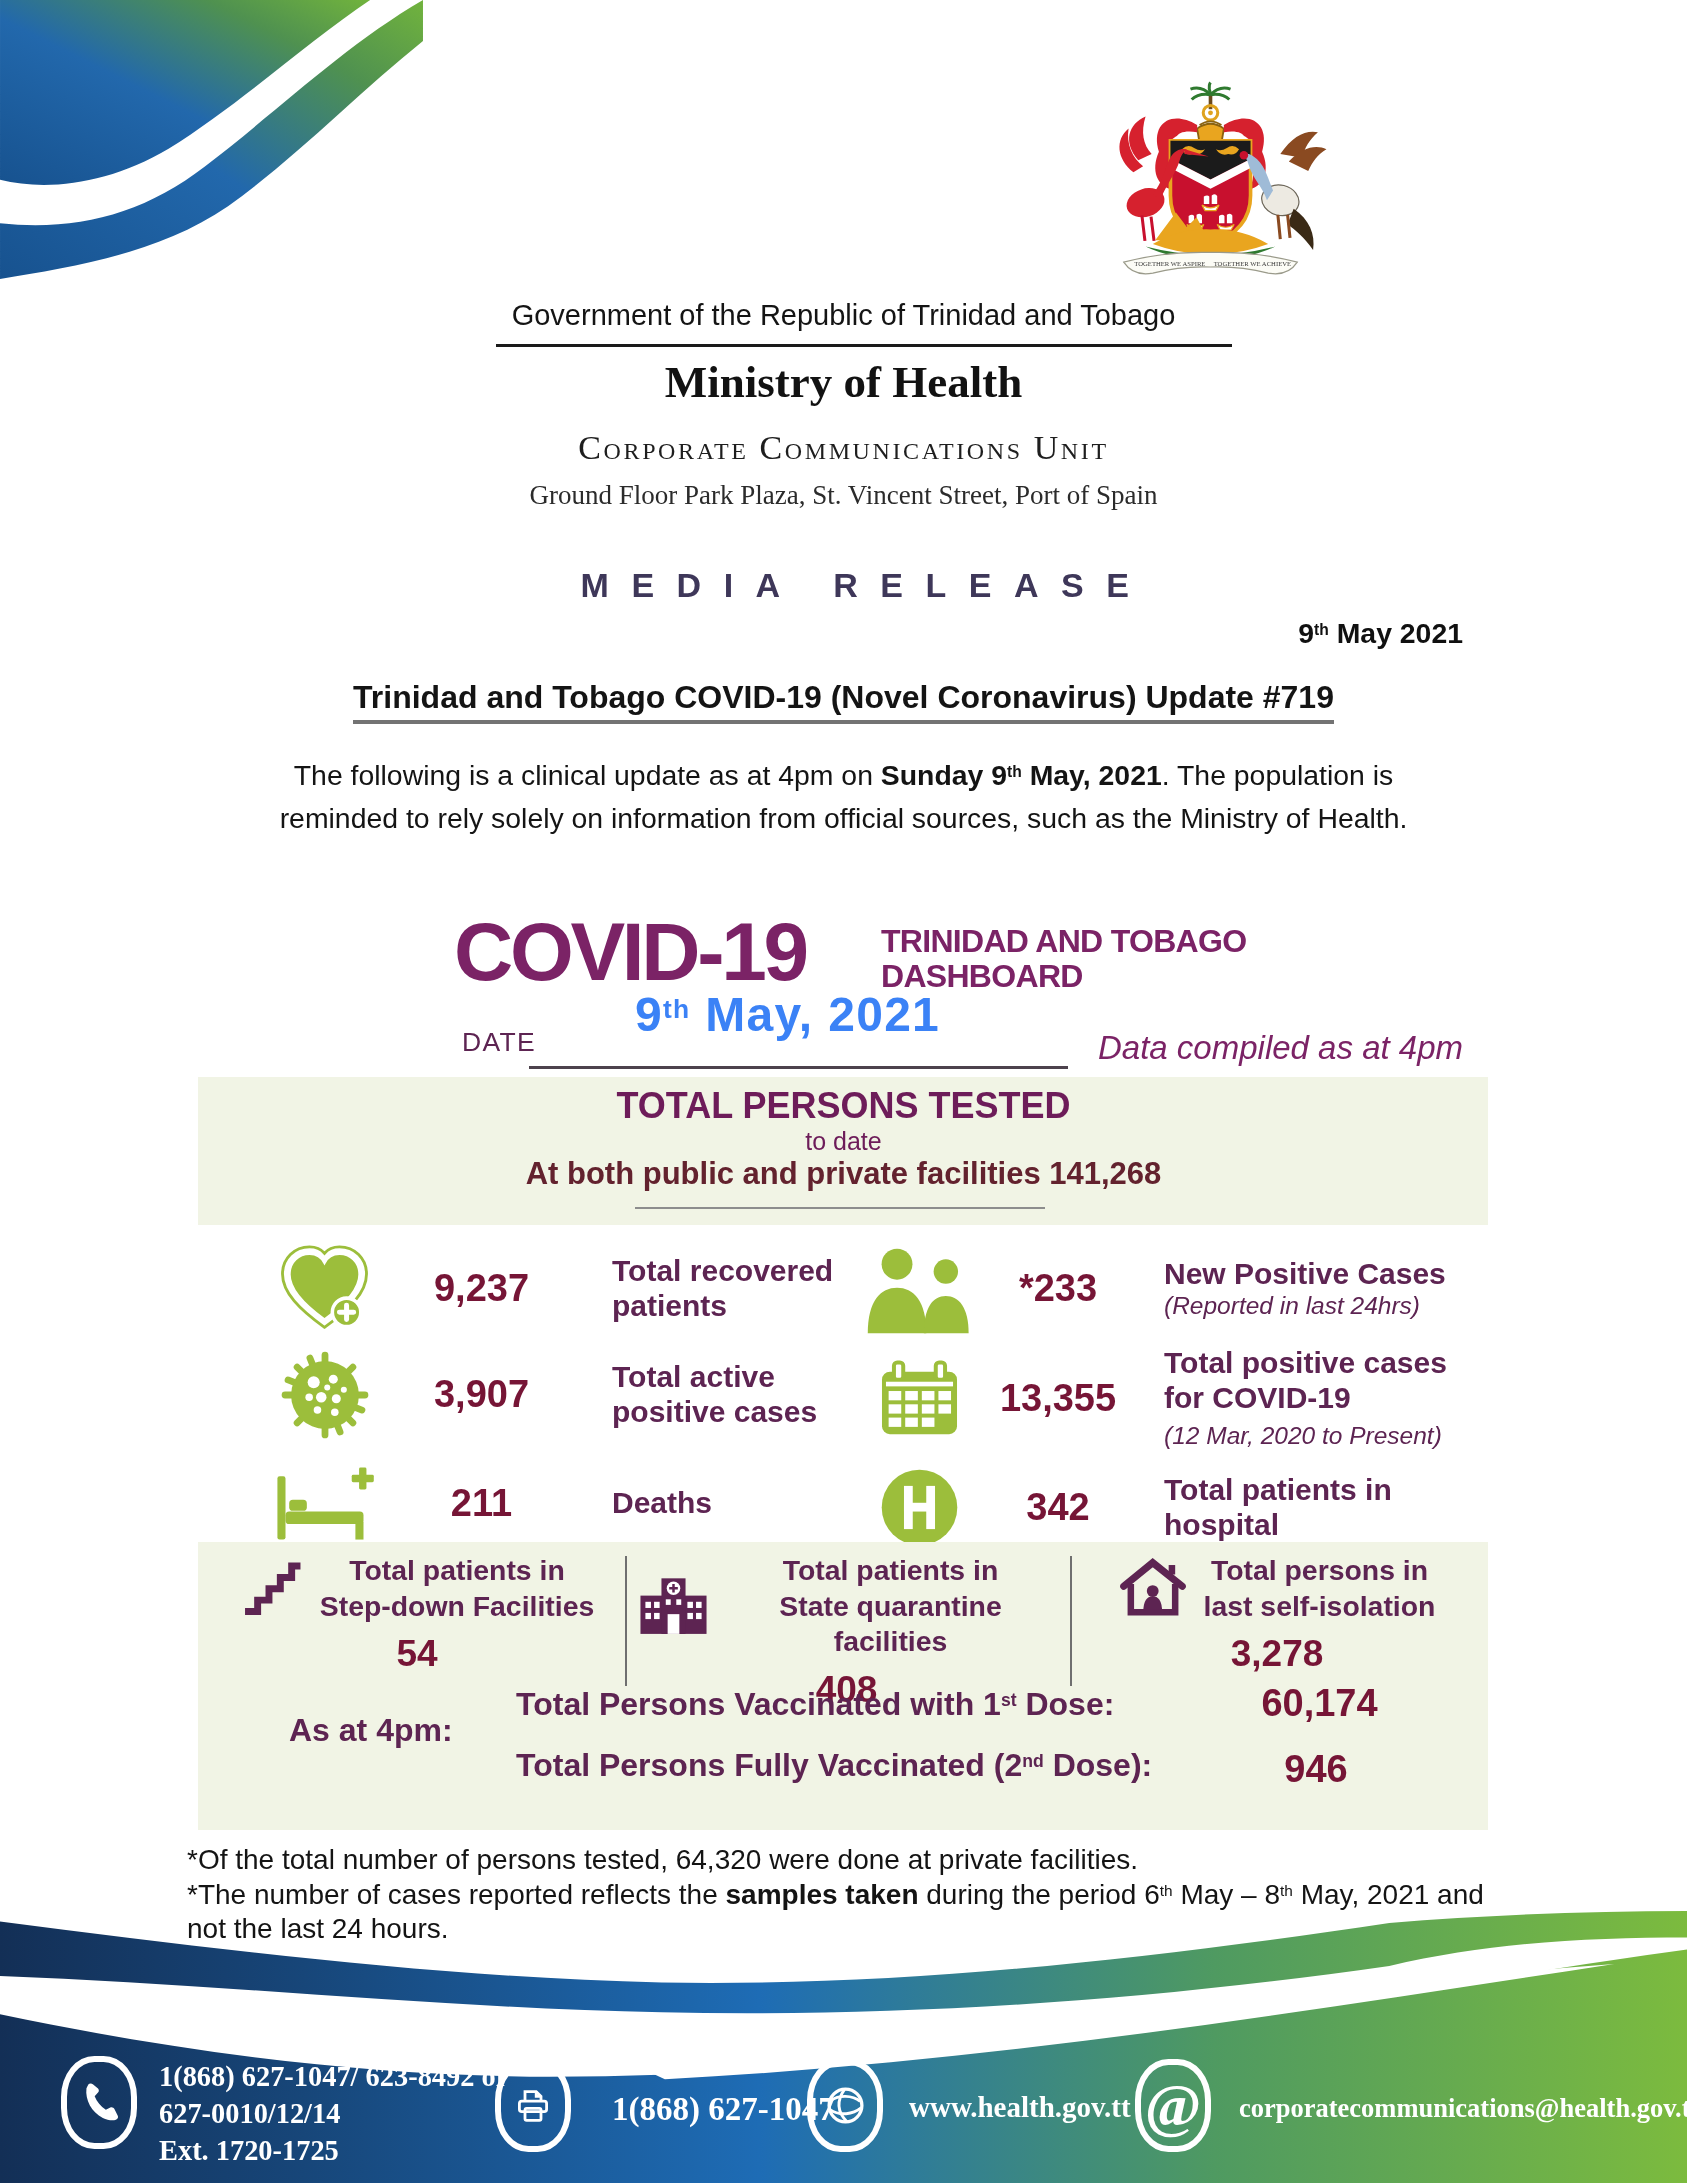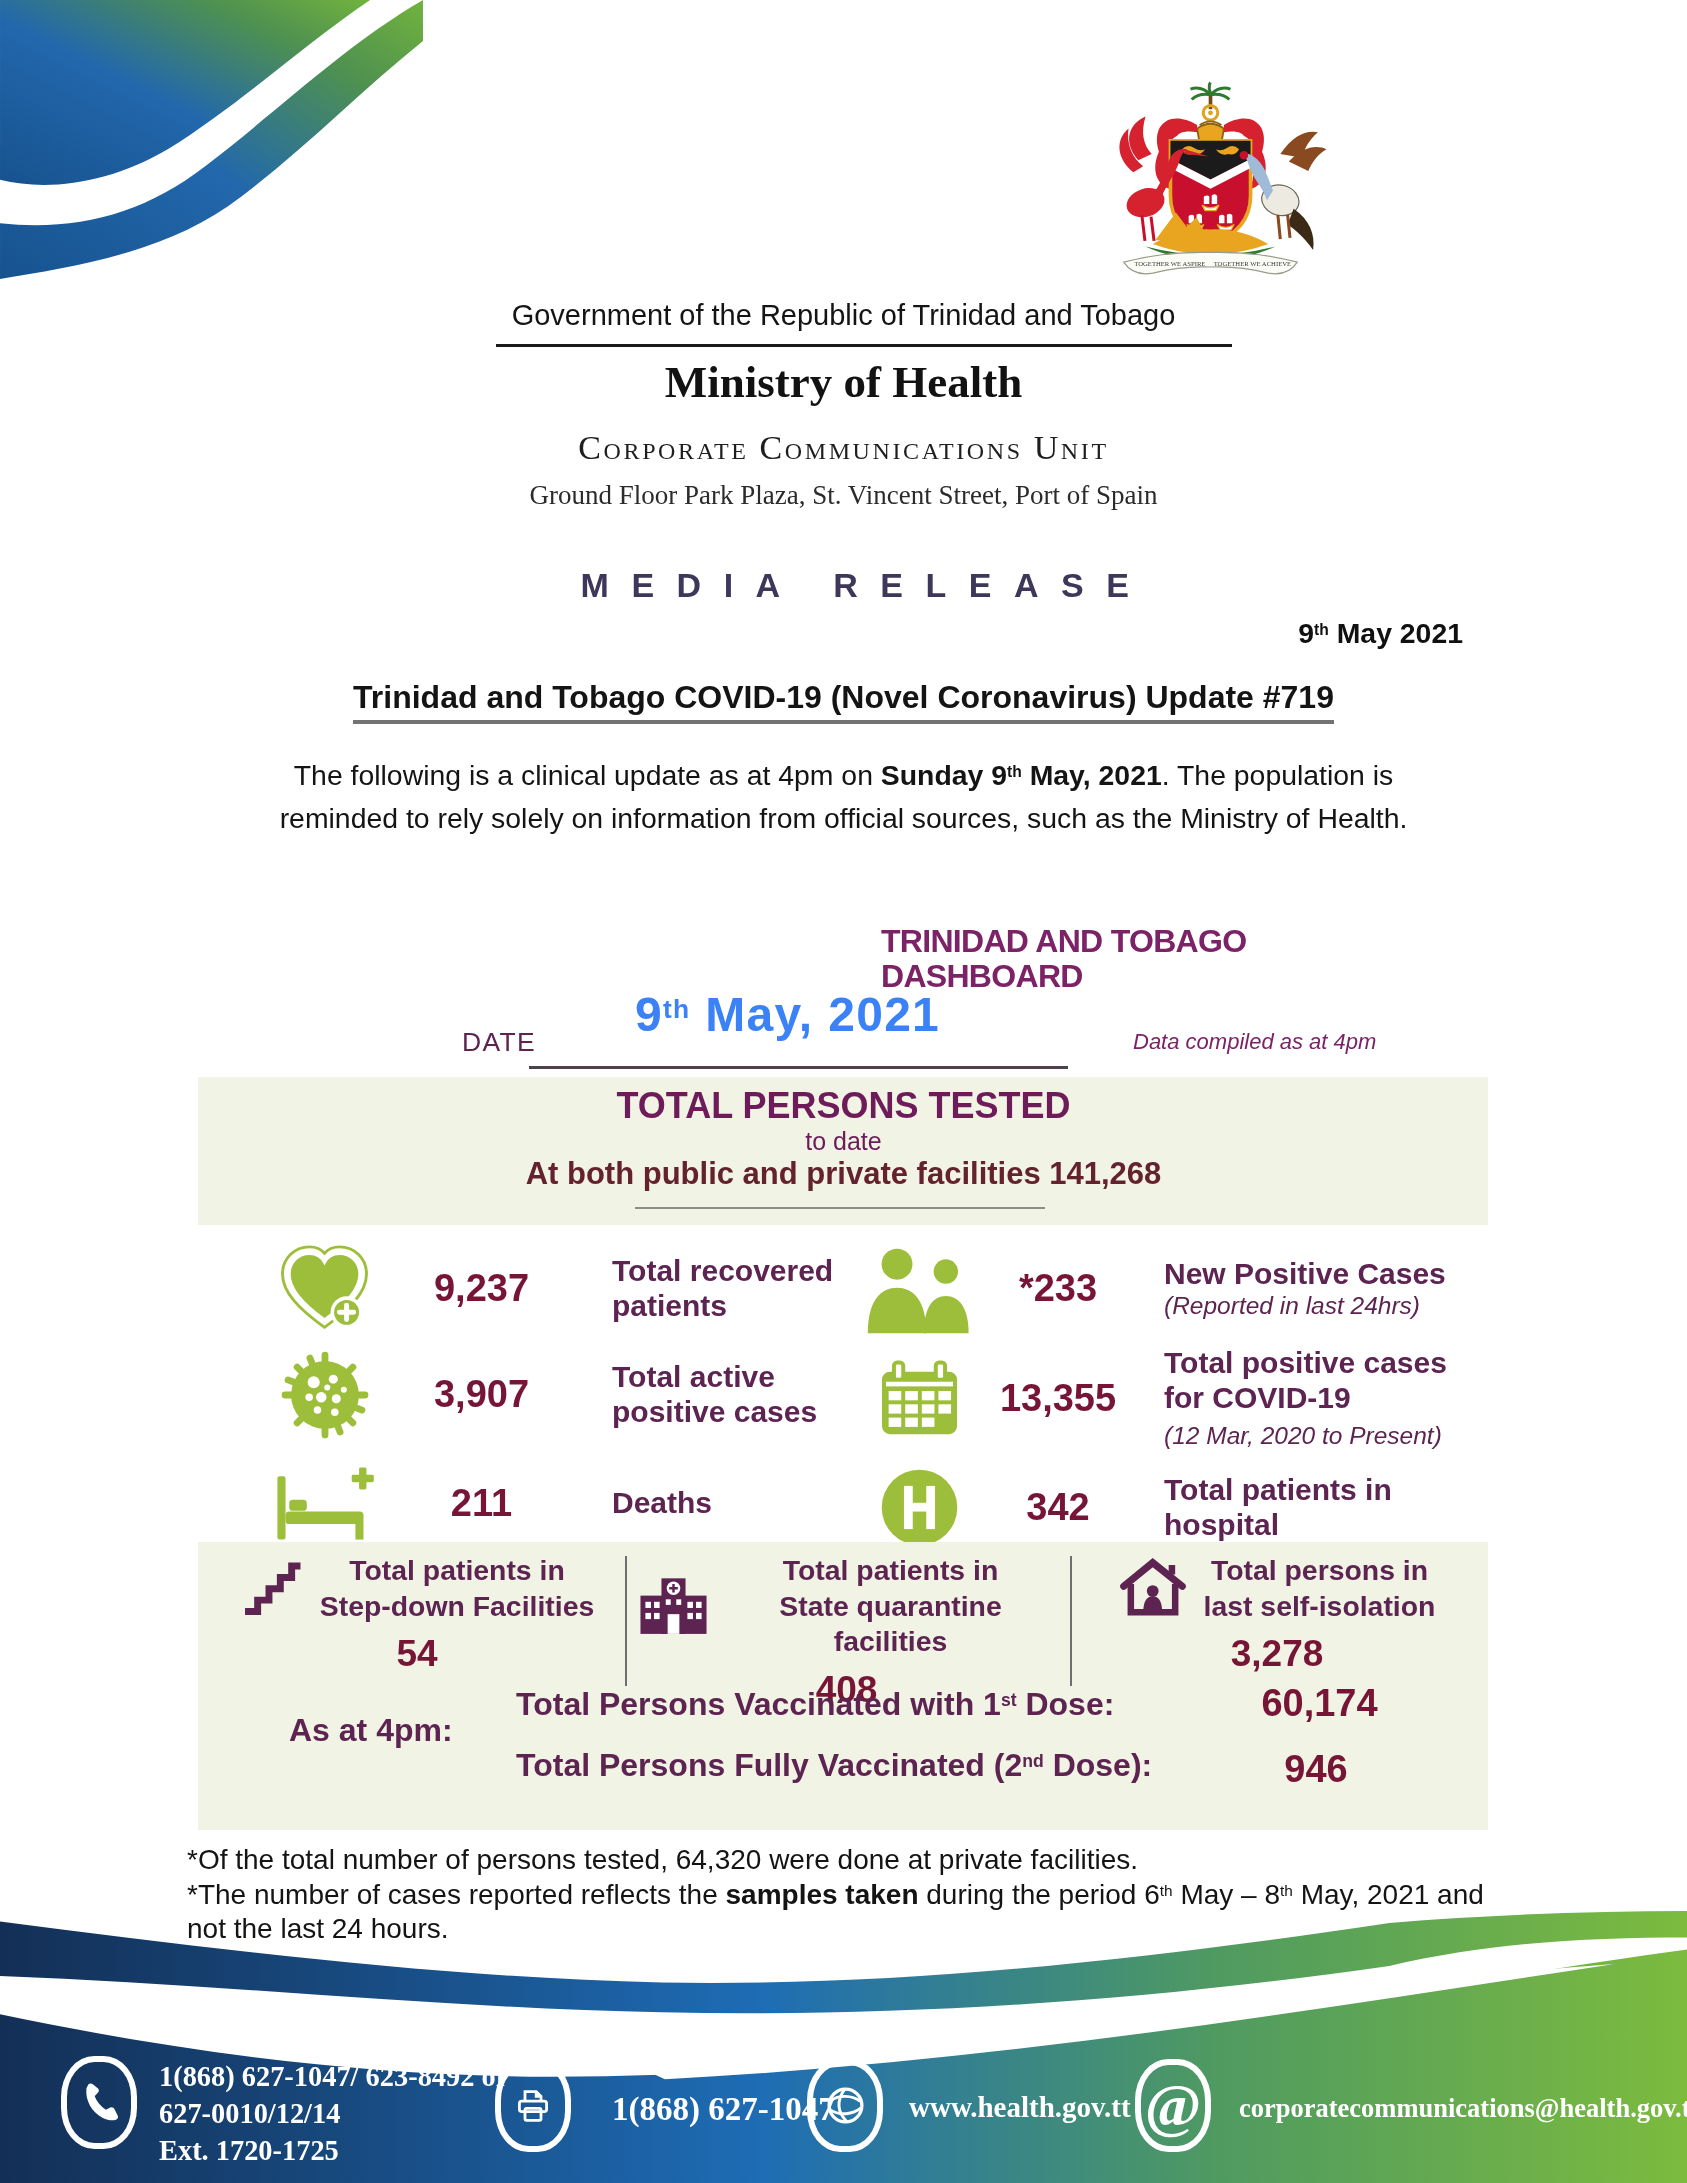--- a/index.html
+++ b/index.html
@@ -22,21 +22,21 @@
   .rtitle{top:679px;}
   .rtitle span{font-weight:bold;font-size:32px;border-bottom:4px solid #737373;padding-bottom:5.3px;}
   .para{top:754px;left:109px;width:1469px;text-align:center;font-size:28.4px;line-height:1.5;color:#141414;}
 
   
   .covid{left:454px;top:905px;font-weight:bold;font-size:82px;letter-spacing:-3.3px;color:#7B2366;}
   .bsub{left:881px;top:924px;font-weight:bold;font-size:32px;line-height:1.08;color:#7B2366;letter-spacing:-0.7px;}
   .dlabel{left:462px;top:1027px;font-size:26.5px;color:#5D2452;letter-spacing:1.3px;}
   .dline{left:529px;top:1066px;width:539px;height:2.6px;background:#4d424d;}
   .hand{left:635px;top:987px;font-weight:bold;font-size:48px;color:#3b82f6;letter-spacing:1.3px;}
-  .compiled{left:1098px;top:1029px;font-style:italic;font-size:22px;color:#7B2366;margin-left:35px;}
+  .compiled{left:1098px;top:1029px;font-style:italic;font-size:33px;color:#7B2366;}
 
   
   .band1{left:198px;top:1077px;width:1290px;height:148px;background:#F1F4E5;}
   .t1{top:1085px;font-weight:bold;font-size:36px;color:#6D1C59;}
   .t2{top:1127px;font-size:25px;color:#6D1C59;}
   .t3{top:1156px;font-weight:bold;font-size:31px;color:#63222E;}
   .t3line{left:635px;top:1207px;width:410px;height:2px;background:#8d8d8d;}
 
   
   .stat{position:absolute;display:flex;align-items:center;margin-top:12px;}
@@ -185,20 +185,21 @@
   <div class="abs reldate"><span>9</span><sup>th</sup><span> May 2021</span></div>
 
   <div class="abs ctr rtitle">
     <span>Trinidad and Tobago COVID-19 (Novel Coronavirus) Update #719</span>
   </div>
 
   <div class="abs para"><span>The following is a clinical update as at 4pm on </span><b><span>Sunday 9</span><sup>th</sup><span> May, 2021</span></b><span>. The population is</span><br>
     <span>reminded to rely solely on information from official sources, such as the Ministry of Health.</span>
   </div>
 
+  <div class="abs covid">COVID-19</div>
   <div class="abs bsub">
     <div>TRINIDAD AND TOBAGO</div>
     <div>DASHBOARD</div>
   </div>
   <div class="abs dlabel">DATE</div>
   <div class="abs dline"></div>
   <div class="abs hand"><span>9</span><sup>th</sup><span> May, 2021</span></div>
   <div class="abs compiled">Data compiled as at 4pm</div>
 
   <div class="abs band1"></div>

